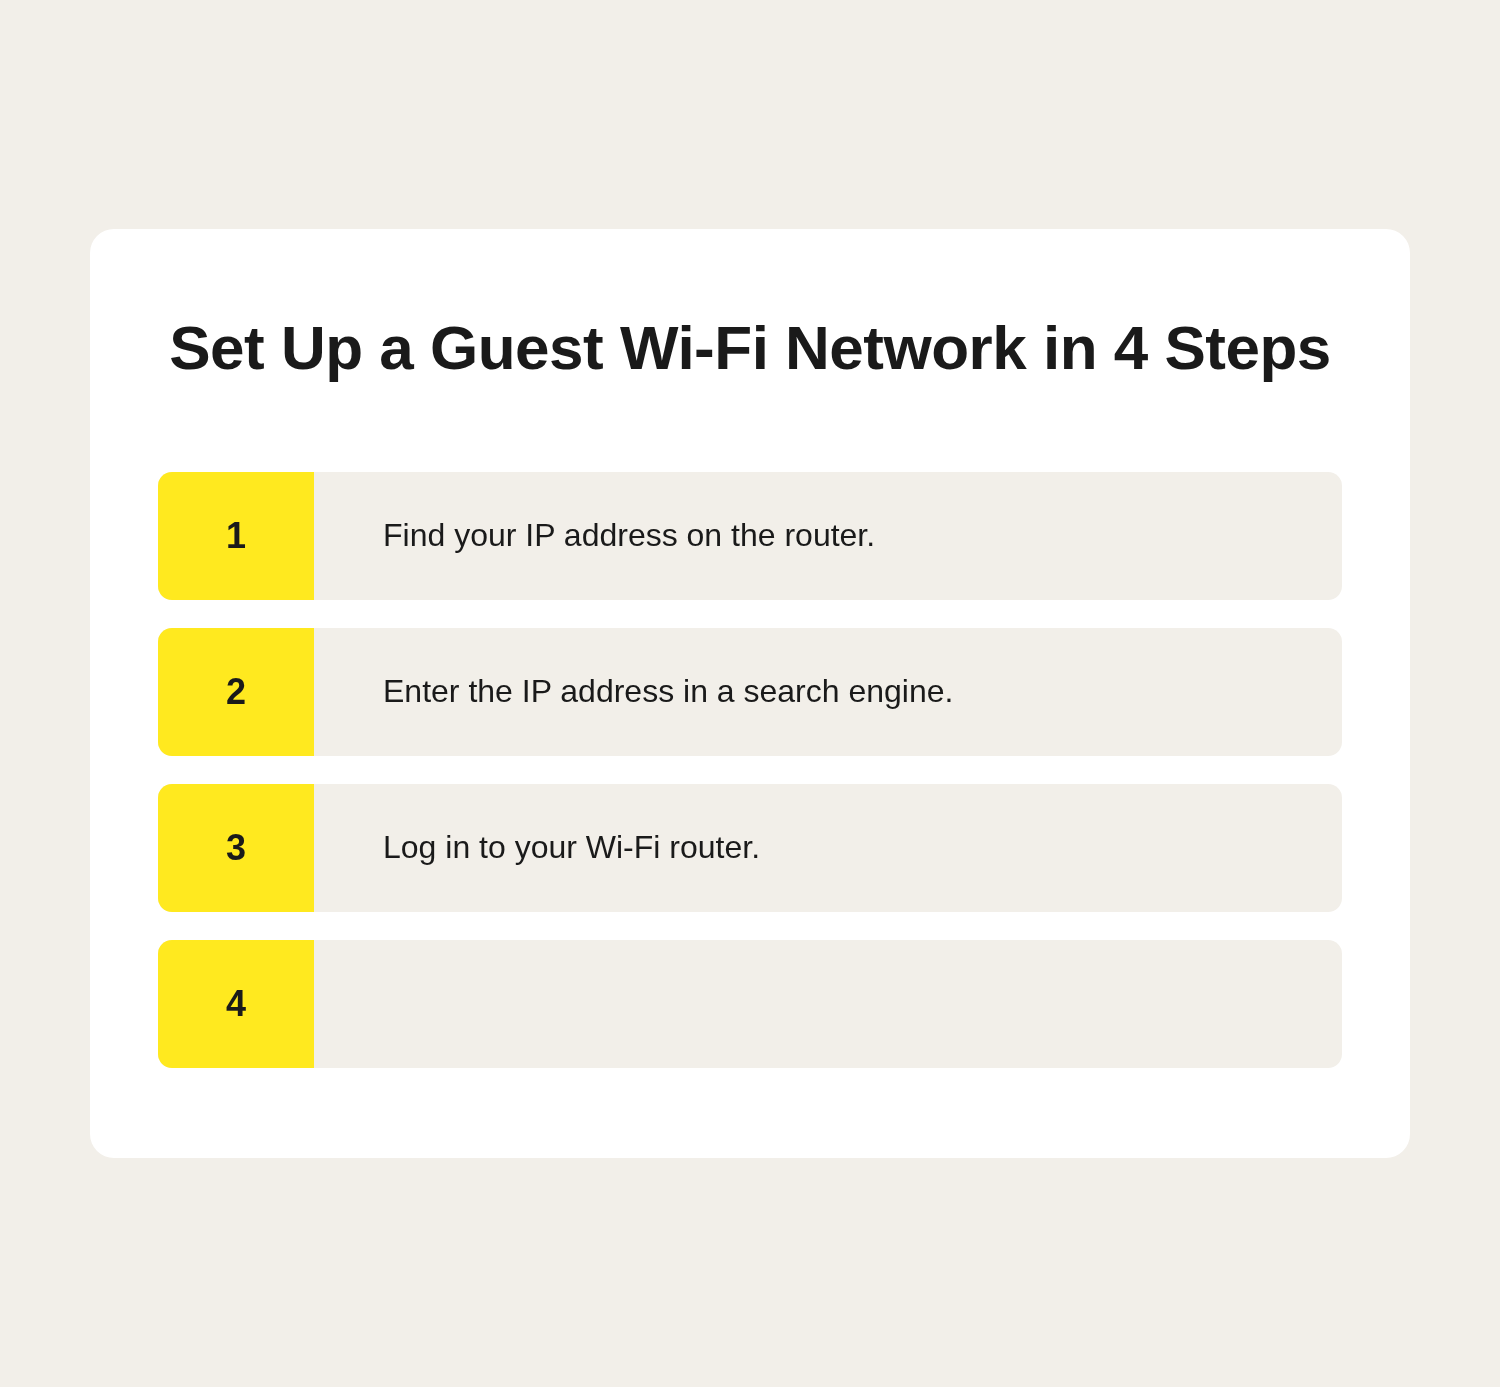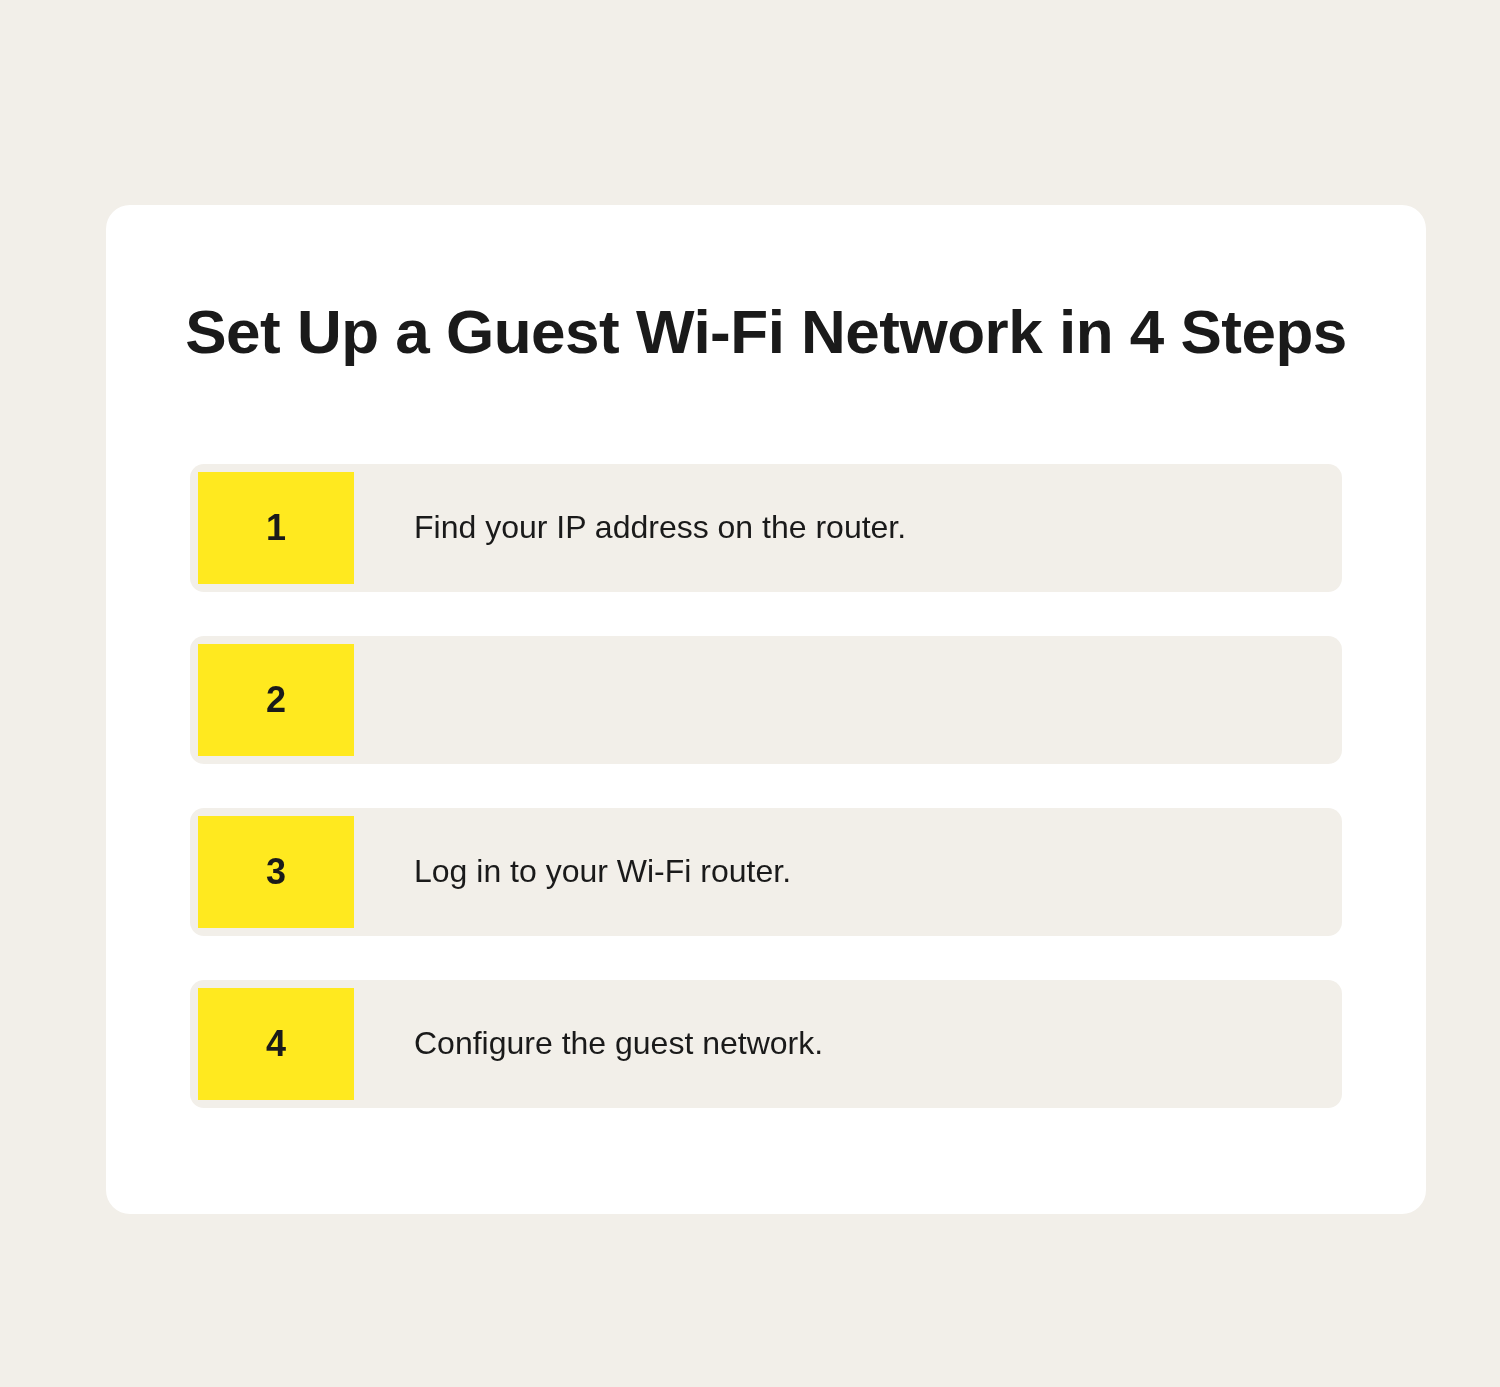--- a/index.html
+++ b/index.html
@@ -1,16 +1,16 @@
 <!DOCTYPE html>
 <html><head>
   <meta charset="utf-8">
   <style>
     * {
-      margin: 8px;
+      margin: 0;
       padding: 0;
       box-sizing: border-box;
     }
     
     body {
       background-color: #f2efe9;
       font-family: -apple-system, BlinkMacSystemFont, 'Segoe UI', Helvetica, Arial, sans-serif;
       width: 1500px;
       height: 1387px;
       display: flex;
@@ -59,47 +59,47 @@
       align-items: center;
       justify-content: center;
       font-size: 36px;
       font-weight: 800;
       color: #1a1a1a;
     }
     
     .step-text {
       display: flex;
       align-items: center;
-      padding-left: 44px;
+      padding-left: 69px;
       font-size: 32px;
       font-weight: 400;
       color: #1a1a1a;
     }
   </style>
 </head>
 <body>
 
 <div class="card">
   <h1 class="title">Set Up a Guest Wi-Fi Network in 4 Steps</h1>
 
   <div class="steps">
 
     <div class="step">
       <div class="step-number">1</div>
       <div class="step-text">Find your IP address on the router.</div>
     </div>
 
     <div class="step">
       <div class="step-number">2</div>
+      <div class="step-text">Enter the IP address in a search engine.</div>
     </div>
 
     <div class="step">
       <div class="step-number">3</div>
       <div class="step-text">Log in to your Wi-Fi router.</div>
     </div>
 
     <div class="step">
       <div class="step-number">4</div>
-      <div class="step-text">Configure the guest network.</div>
     </div>
 
   </div>
 </div>
 
 </body></html>

